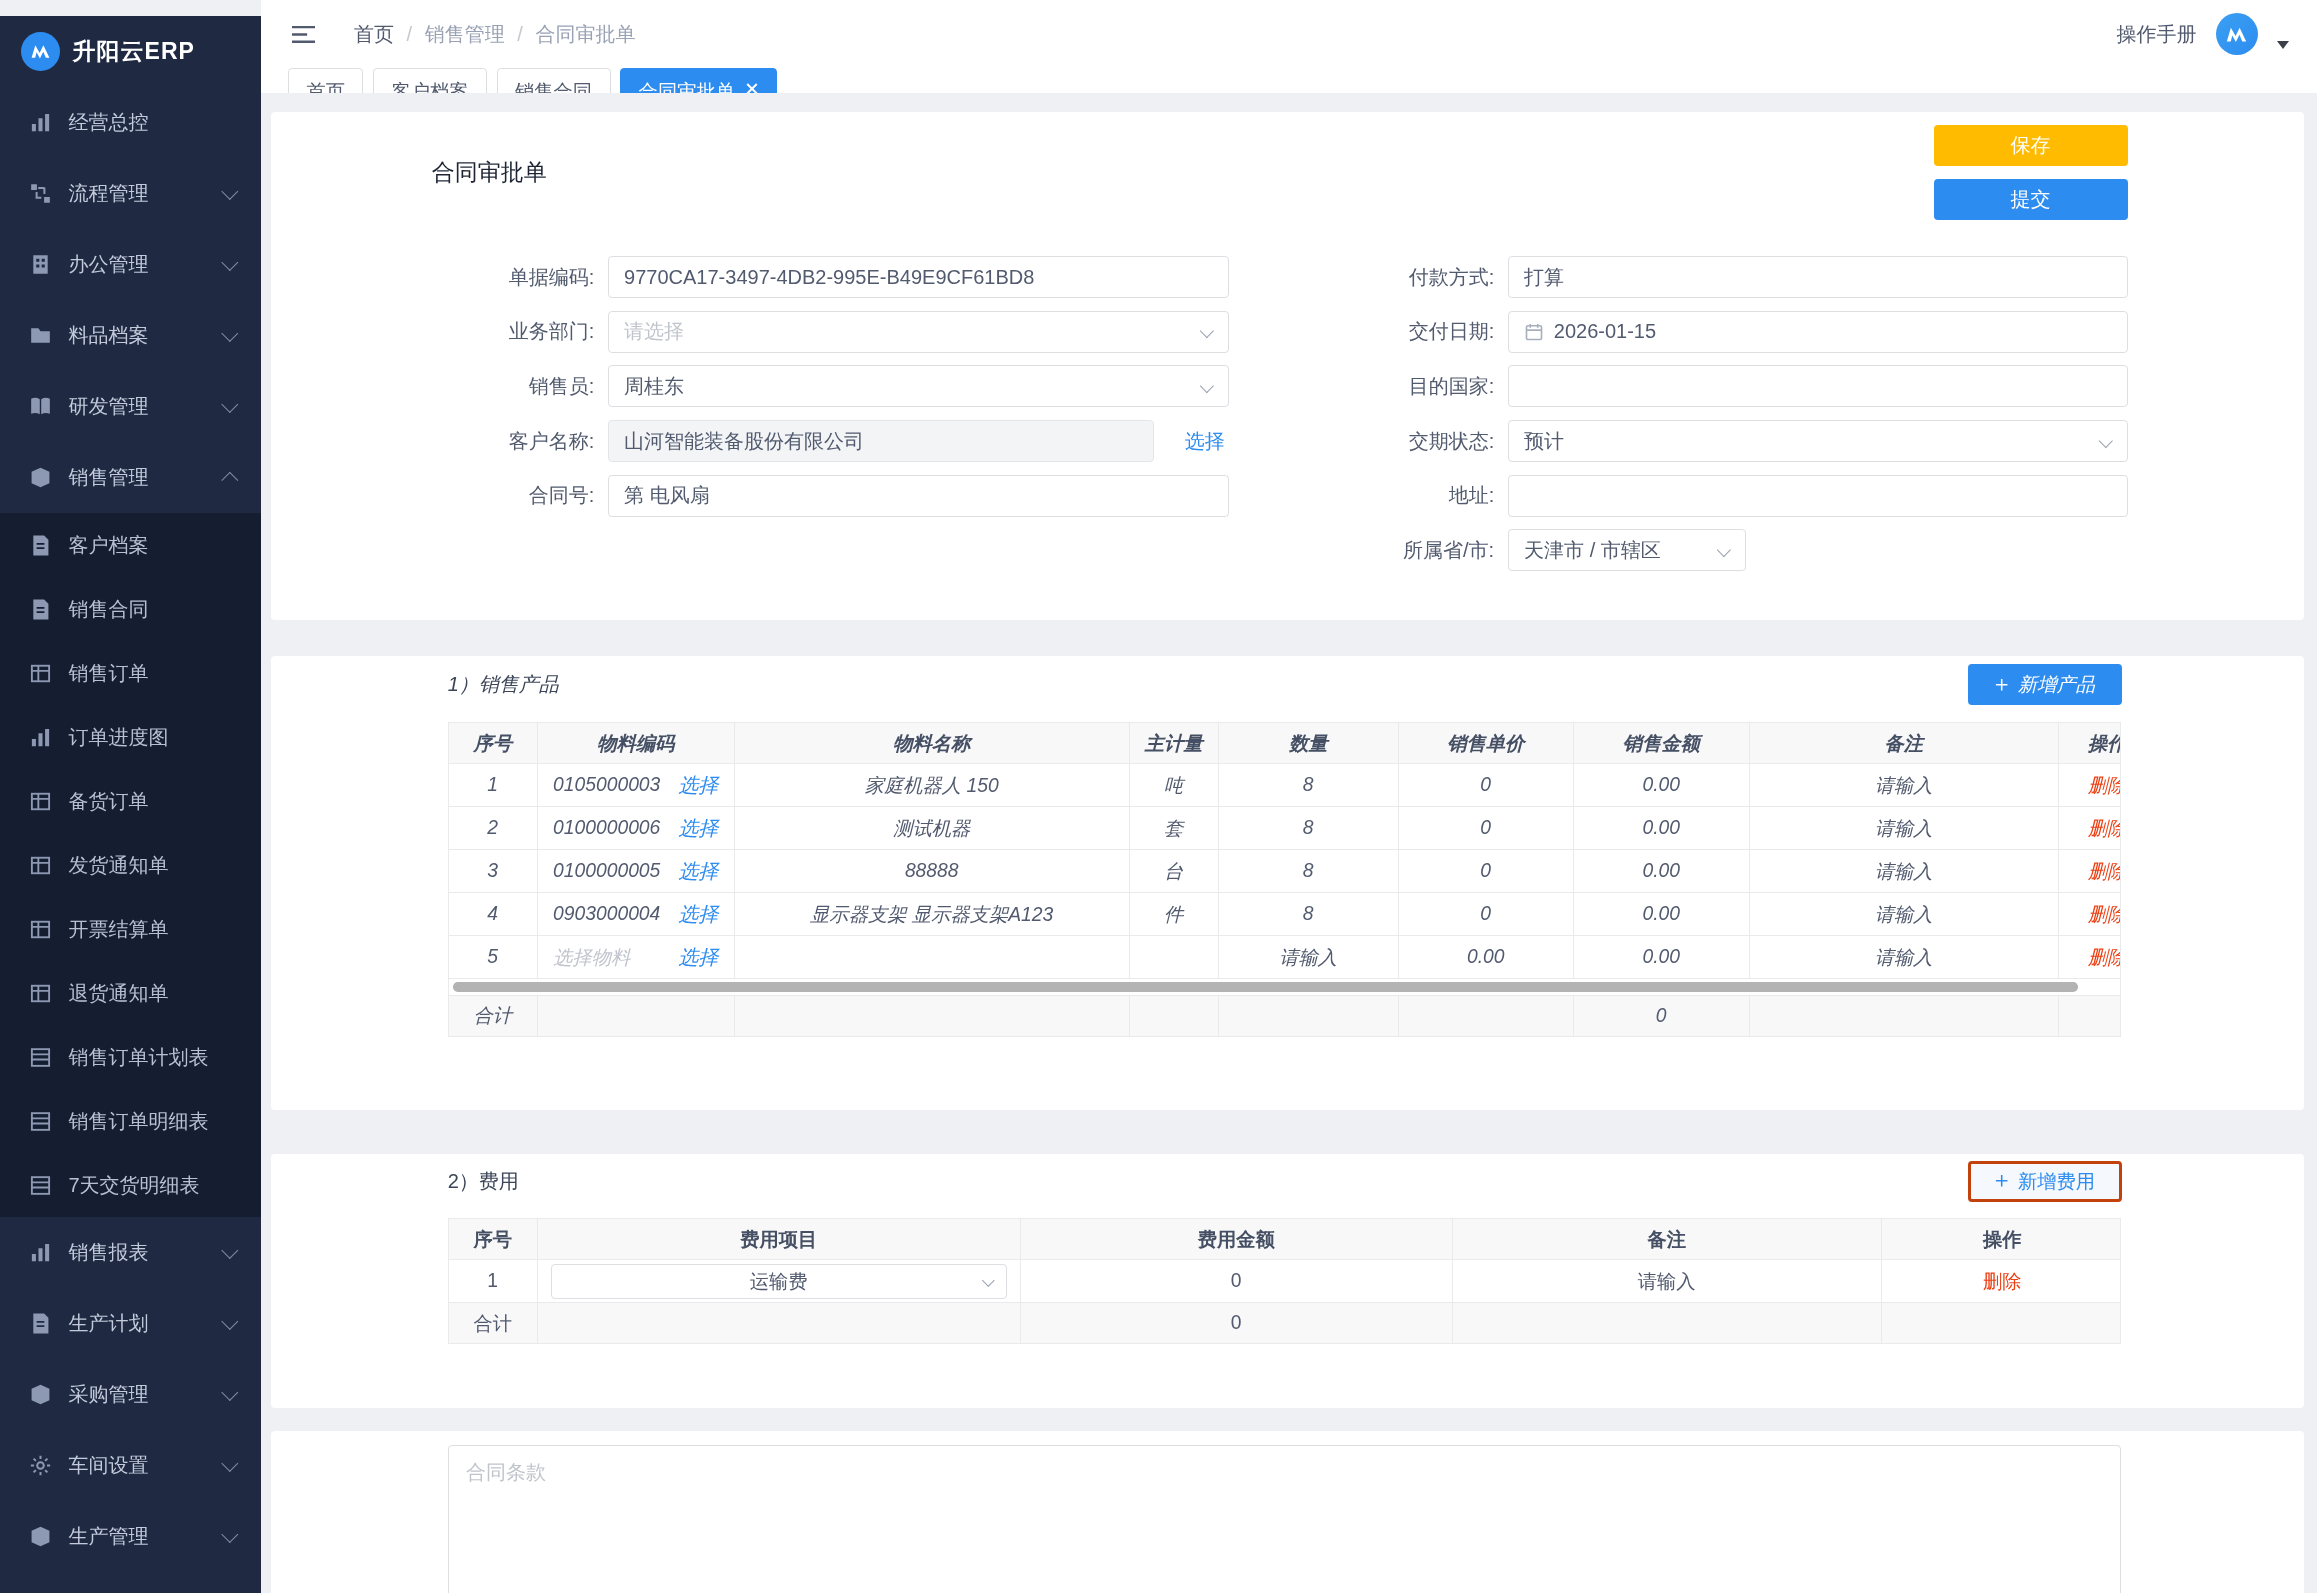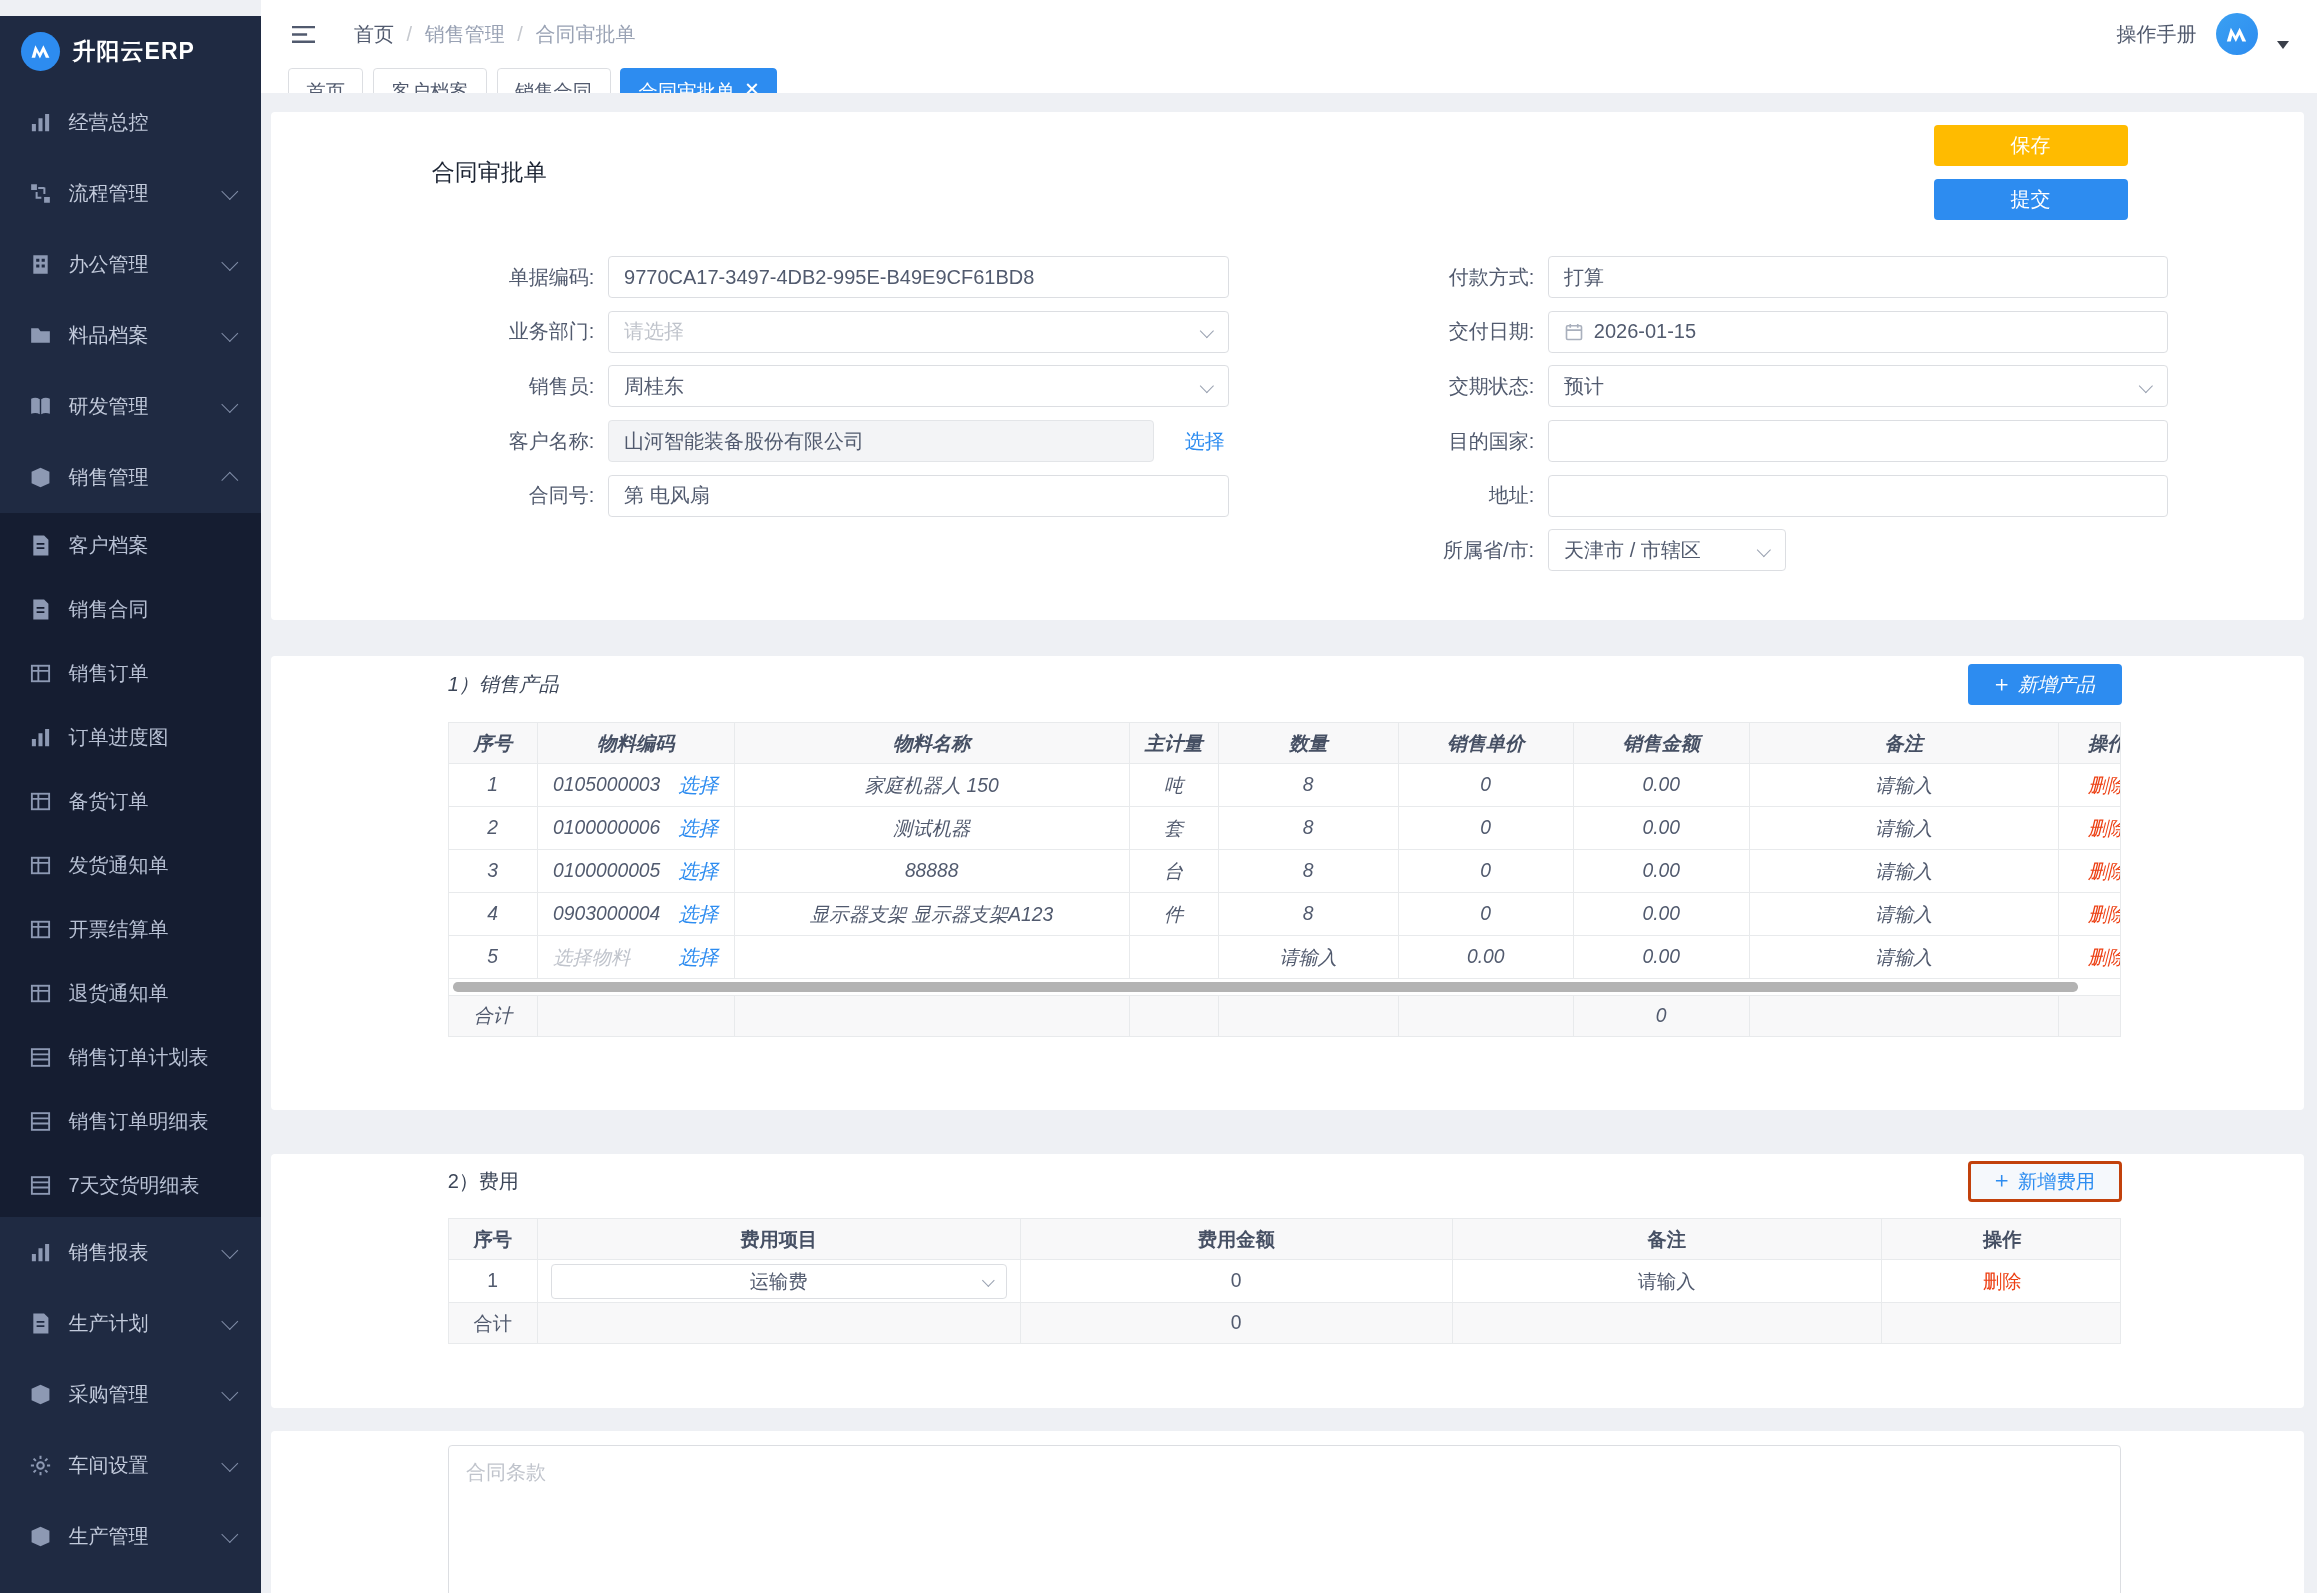--- a/index.html
+++ b/index.html
@@ -44,21 +44,21 @@
   .main{position:absolute;left:261px;top:93px;width:2057px;height:1500px;box-sizing:border-box;background:#eef0f4;overflow:hidden;padding:19.3px 14.5px 0 9.7px;}
   .card{background:#fff;border-radius:3.9px;box-sizing:border-box;}
   
   .card1{height:508px;padding:39px 176px 0 161px;}
   .c1-head{display:flex;align-items:center;height:42px;}
   .c1-title{font-size:23px;color:#1c2433;}
   .btns{margin-left:auto;display:flex;gap:12.6px;flex-direction:column;}
   .btn{height:41px;width:194px;border-radius:3.9px;font-size:20px;color:#fff;display:flex;align-items:center;justify-content:center;cursor:pointer;}
   .btn.save{background:#ffbb00;}
   .btn.submit{background:#2d8cf0;}
-  .form{display:flex;margin-top:63px;gap:40px;}
+  .form{display:flex;margin-top:63px;}
   .frow{display:flex;align-items:center;height:42px;margin-bottom:12.6px;}
   .flabel{font-size:20px;color:#515a6e;text-align:right;padding-right:13.5px;box-sizing:border-box;flex:none;}
   .fl-l{width:176px;}
   .fl-r{width:279px;}
   .ipt{box-sizing:border-box;height:42px;border:1px solid #dcdee2;border-radius:3.9px;background:#fff;display:flex;align-items:center;padding:0 15.4px;font-size:20px;color:#515a6e;position:relative;flex:none;}
   .w-l{width:621px;}
   .w-r{width:620px;}
   .w-cust{width:546px;}
   .w-casc{width:238px;}
   .ph{color:#c0c4cc;}
@@ -420,29 +420,29 @@
         <div class="frow">
           <span class="flabel fl-r">交付日期:</span>
           <div class="ipt w-r">
             <svg class="cal-ico" viewBox="0 0 21 21" width="20" height="20">
                 <use href="#i-cal"></use>
               </svg>
             <span>2026-01-15</span>
           </div>
         </div>
         <div class="frow">
+          <span class="flabel fl-r">目的国家:</span>
+          <div class="ipt w-r">
+              <span></span>
+            </div>
+        </div>
+        <div class="frow">
           <span class="flabel fl-r">交期状态:</span>
           <div class="ipt w-r sel">
               <span>预计</span>
-            </div>
-        </div>
-        <div class="frow">
-          <span class="flabel fl-r">目的国家:</span>
-          <div class="ipt w-r">
-              <span></span>
             </div>
         </div>
         <div class="frow">
           <span class="flabel fl-r">地址:</span>
           <div class="ipt w-r">
               <span></span>
             </div>
         </div>
         <div class="frow">
           <span class="flabel fl-r">所属省/市:</span>

